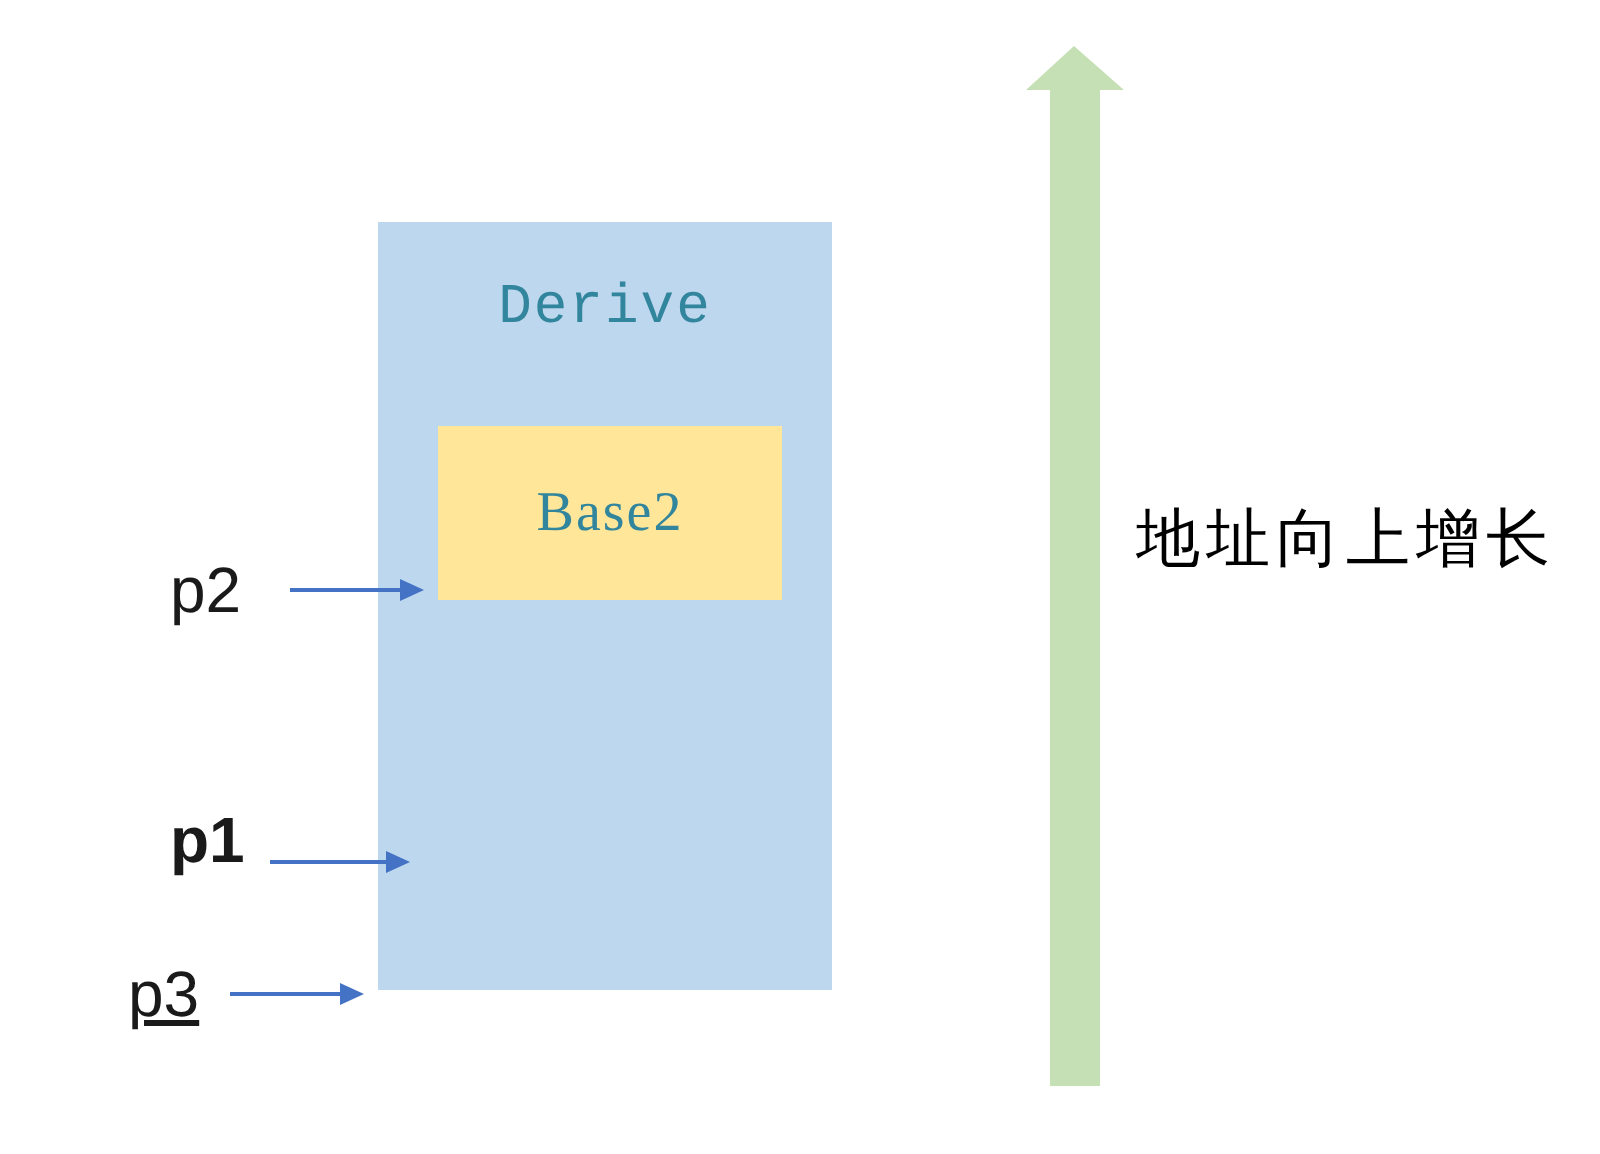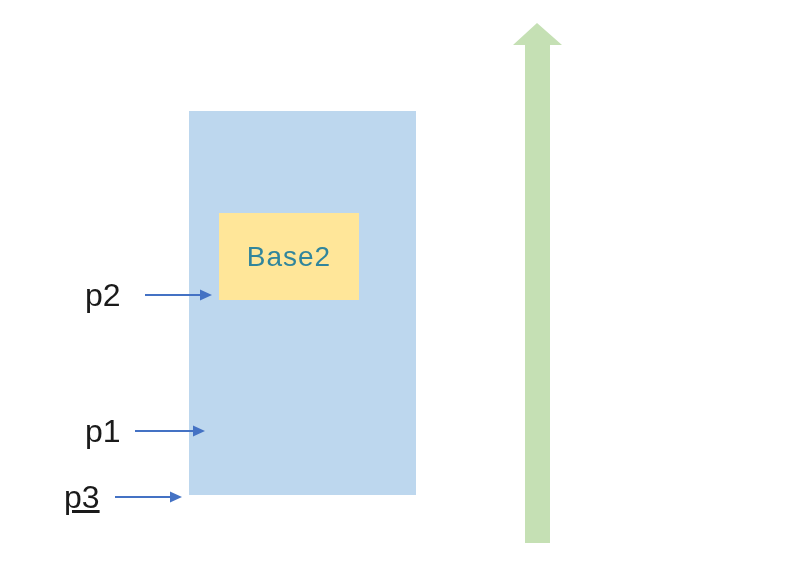--- a/index.html
+++ b/index.html
@@ -34,44 +34,44 @@
     text-align: center;
     font-family: "Liberation Mono", "DejaVu Sans Mono", monospace;
     font-size: 28px;
     color: #31859C;
     letter-spacing: 1px;
   }
   
   .base-box {
     position: absolute;
     left: 30px;
-    width: 140px;
+    width: 172px;
     background: #FFE699;
     display: flex;
     align-items: center;
     justify-content: center;
-    font-family: Liberation Sans, sans-serif;
+    font-family: Liberation Serif, serif;
     font-size: 28px;
     color: #31859C;
     letter-spacing: 1px;
   }
   .base2-box { top: 102px; height: 87px; }
   .base1-box { top: 238px; height: 88px; }
 
   
   .ptr-label {
     position: absolute;
     height: 36px;
     display: flex;
     align-items: center;
     font-size: 32px;
     color: #1a1a1a;
   }
   .ptr-p2 { left: 85px; top: 277px; }
-  .ptr-p1 { left: 85px; top: 413px; }
+  .ptr-p1 { left: 85px; top: 402px; font-weight: bold; }
   .ptr-p3 { left: 64px; top: 479px; text-decoration: underline; }
 
   
   .arrows-svg {
     position: absolute;
     left: 0;
     top: 0;
     width: 800px;
     height: 577px;
     pointer-events: none;
@@ -87,20 +87,21 @@
     letter-spacing: 3px;
     white-space: nowrap;
   }
 </style>
 </head>
 <body>
 
 <div class="canvas">
 
   <div class="derive-box">
+    <div class="derive-label">Derive</div>
 
     <div class="base-box base2-box">
       <span>Base2</span>
     </div>
 
   </div>
 
   <div class="ptr-label ptr-p2">p2</div>
 
   <div class="ptr-label ptr-p1">p1</div>
@@ -120,14 +121,15 @@
       <line x1="135" y1="431" x2="195" y2="431" stroke="#4472C4" stroke-width="2"></line>
       <polygon points="205,431 193,425.5 193,436.5" fill="#4472C4"></polygon>
     </g>
 
     <g>
       <line x1="115" y1="497" x2="172" y2="497" stroke="#4472C4" stroke-width="2"></line>
       <polygon points="182,497 170,491.5 170,502.5" fill="#4472C4"></polygon>
     </g>
   </svg>
 
+  <div class="axis-label">地址向上增长</div>
 
 </div>
 
 </body></html>

